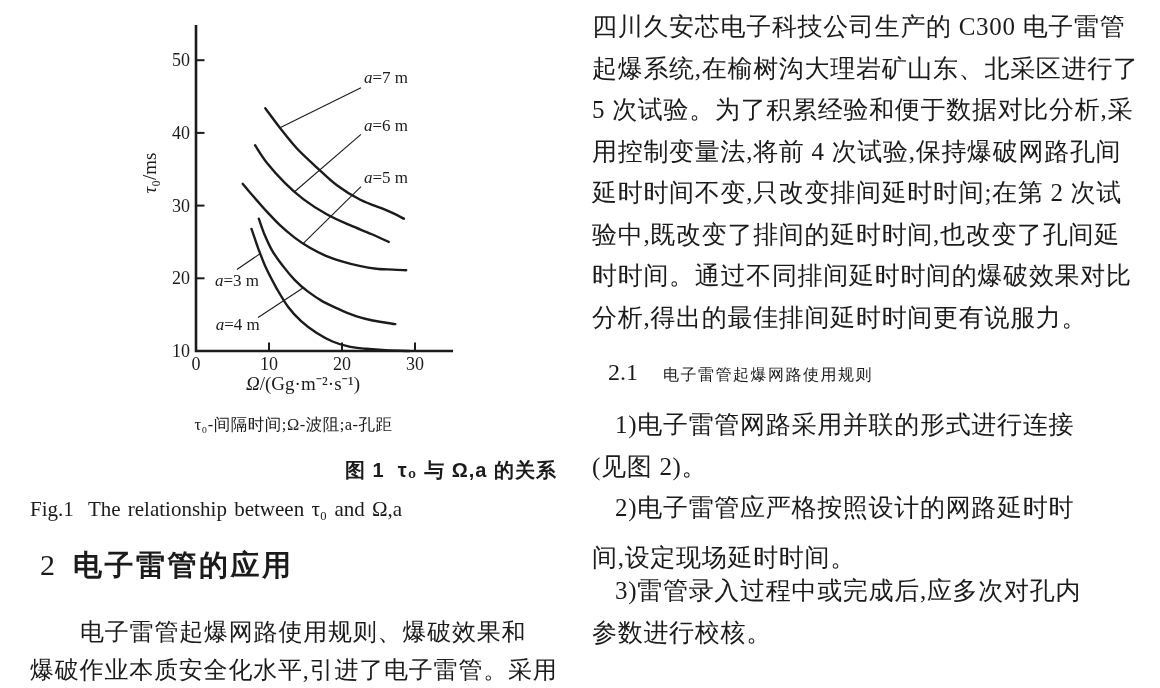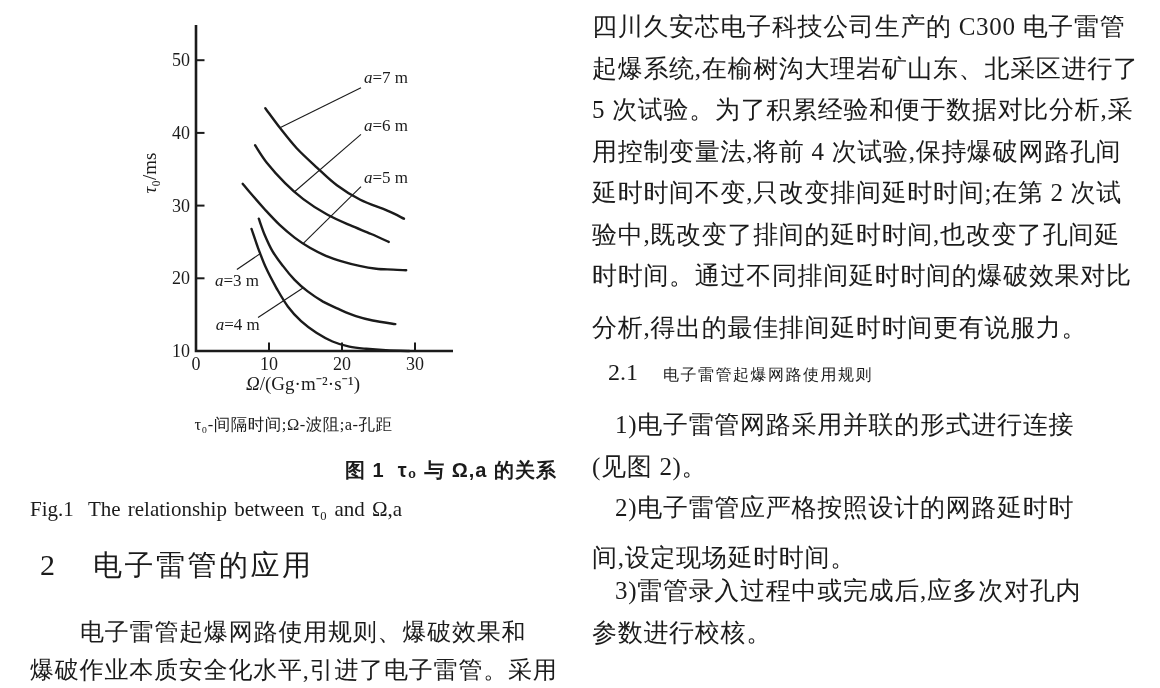--- a/index.html
+++ b/index.html
@@ -18,22 +18,22 @@
     font-family:"Liberation Sans",sans-serif;font-weight:700;font-size:20px;
     letter-spacing:1px;white-space:pre;line-height:27px
   }
   .fig-cap-en{
     position:absolute;left:30px;top:496px;width:527px;text-align:left;
     font-size:21px;word-spacing:2px;white-space:pre;line-height:27px
   }
   .sec2{position:absolute;left:40px;top:546px;line-height:38px;white-space:nowrap}
   .sec2-num{font-size:30px}
   .sec2-title{
-    font-family:"Liberation Sans",sans-serif;font-weight:400;font-size:29px;
-    letter-spacing:2.5px;margin-left:38px
+    font-family:"Liberation Sans",sans-serif;font-weight:700;font-size:29px;
+    letter-spacing:2.5px;margin-left:18px
   }
   .lline{
     position:absolute;left:30px;width:540px;font-size:24px;line-height:38px;
     white-space:nowrap;letter-spacing:.8px
   }
   .rline{
     position:absolute;left:592px;width:568px;font-size:25px;line-height:41.5px;
     white-space:nowrap;letter-spacing:.7px
   }
   .indent2{padding-left:50px}
@@ -98,21 +98,21 @@
 <div class="lline indent2" style="top:613px">电子雷管起爆网路使用规则、爆破效果和</div>
 <div class="lline" style="top:651px">爆破作业本质安全化水平,引进了电子雷管。采用</div>
 
 <div class="rline" style="top:6px">四川久安芯电子科技公司生产的 C300 电子雷管</div>
 <div class="rline" style="top:48px">起爆系统,在榆树沟大理岩矿山东、北采区进行了</div>
 <div class="rline" style="top:89px">5 次试验。为了积累经验和便于数据对比分析,采</div>
 <div class="rline" style="top:131px">用控制变量法,将前 4 次试验,保持爆破网路孔间</div>
 <div class="rline" style="top:172px">延时时间不变,只改变排间延时时间;在第 2 次试</div>
 <div class="rline" style="top:214px">验中,既改变了排间的延时时间,也改变了孔间延</div>
 <div class="rline" style="top:255px">时时间。通过不同排间延时时间的爆破效果对比</div>
-<div class="rline" style="top:307px">分析,得出的最佳排间延时时间更有说服力。</div>
+<div class="rline" style="top:297px">分析,得出的最佳排间延时时间更有说服力。</div>
 
 <div class="sub-head">
   <span class="sub-num">2.1</span><span class="sub-title">电子雷管起爆网路使用规则</span>
 </div>
 
 <div class="rline indent1" style="top:404px">1)电子雷管网路采用并联的形式进行连接</div>
 <div class="rline" style="top:446px">(见图 2)。</div>
 <div class="rline indent1" style="top:487px">2)电子雷管应严格按照设计的网路延时时</div>
 <div class="rline" style="top:537px">间,设定现场延时时间。</div>
 <div class="rline indent1" style="top:570px">3)雷管录入过程中或完成后,应多次对孔内</div>

